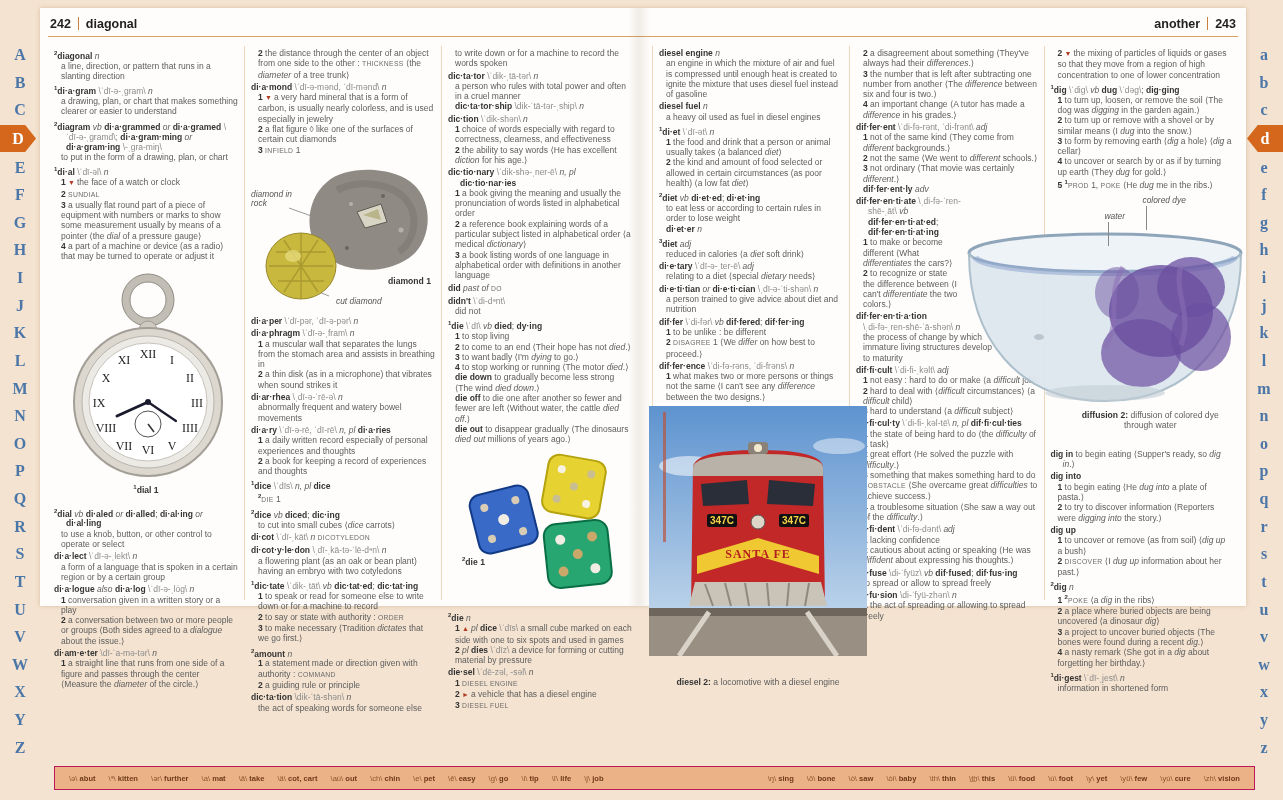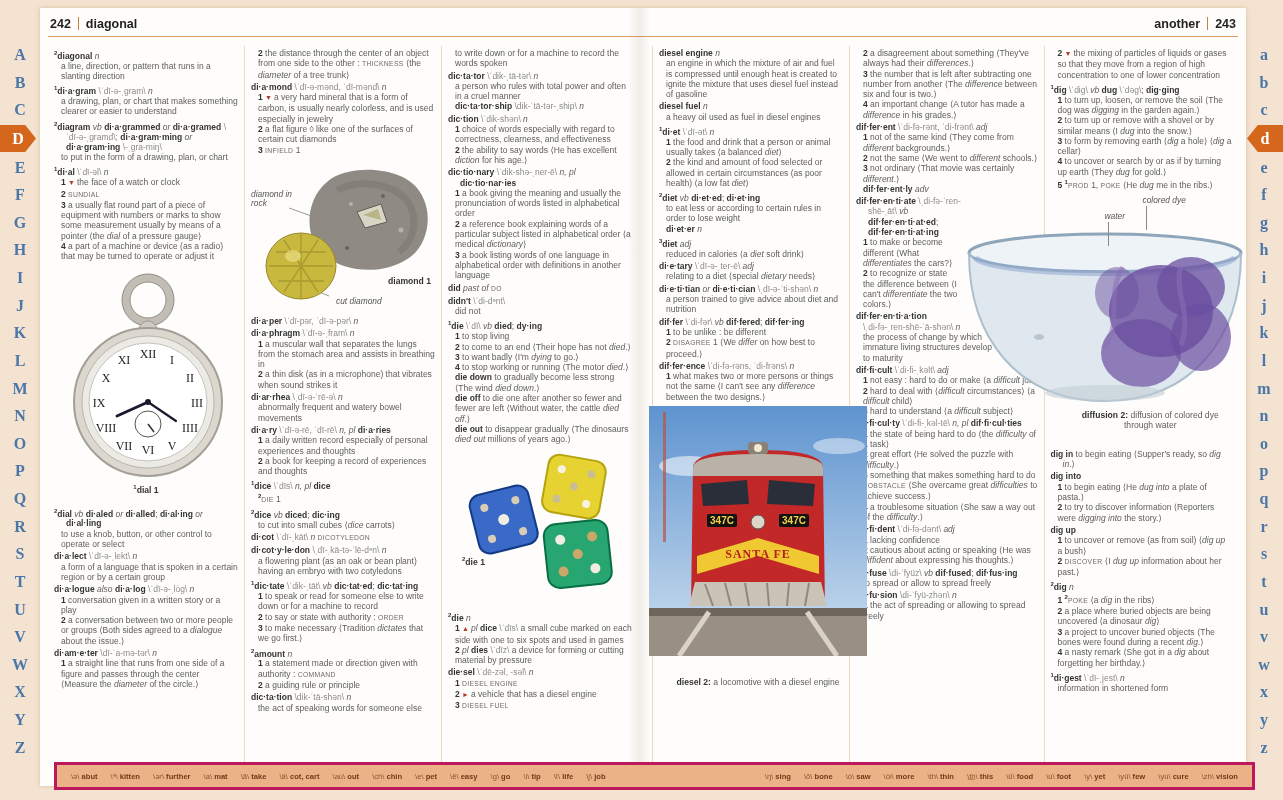--- a/index.html
+++ b/index.html
@@ -1,19 +1,19 @@
 <!DOCTYPE html>
 <html><head>
 <meta charset="utf-8">
 <style>
   html,body{margin:0;padding:0;}
   body{font-family:"Liberation Sans",sans-serif;background:#e9d6c2;}
   #canvas{position:relative;width:1283px;height:800px;background:#f4e3d0;overflow:hidden;}
   
-  .page{position:absolute;left:40px;top:8px;width:1206px;height:778px;background:#fefdfb;
+  .page{position:absolute;left:40px;top:8px;width:1206px;height:598px;background:#fefdfb;
         box-shadow:0 0 4px rgba(160,120,80,.35);}
   .gutter{position:absolute;left:588px;top:0;width:22px;height:100%;
           background:linear-gradient(90deg,rgba(0,0,0,0) 0%,rgba(120,90,60,.10) 50%,rgba(0,0,0,0) 100%);}
   
   .hdr{position:absolute;top:9px;left:10px;right:10px;height:22px;font-size:12.5px;color:#1f1f1f;}
   .hdr-left{position:absolute;left:0;top:0;}
   .hdr-right{position:absolute;right:0;top:0;}
   .hdr b{font-weight:bold;}
   .hdr .sep{display:inline-block;width:1px;height:13px;background:#c77f3d;margin:0 7px;vertical-align:-2px;}
   .hdr-rule{position:absolute;top:28px;left:8px;right:8px;height:1px;background:#d9a066;}
@@ -61,21 +61,21 @@
   .rail-left{left:0;}
   .rail-right{right:0;width:38px;}
   .tab-letter{font-family:"Liberation Serif",serif;font-weight:bold;font-size:16px;color:#4b76a8;
               text-align:center;height:25px;line-height:25px;}
   .tab-letter.active-left{background:#d4671c;color:#fff;width:36px;
         clip-path:polygon(0 0,70% 0,100% 50%,70% 100%,0 100%);height:27px;line-height:27px;}
   .tab-letter.active-right{background:#d4671c;color:#fff;width:36px;margin-left:2px;
         clip-path:polygon(30% 0,100% 0,100% 100%,30% 100%,0 50%);height:27px;line-height:27px;}
   
   .pron-bar{position:absolute;left:54px;right:28px;bottom:10px;height:22px;background:#ecb287;
-            border:3px solid #be185d;display:flex;align-items:center;justify-content:space-between;
+            border:1px solid #be185d;display:flex;align-items:center;justify-content:space-between;
             padding:0 14px;font-size:7.6px;color:#7c4520;}
   .pron-group{display:flex;gap:13px;}
   .pron-sym{color:#8a5530;}
   .pron-word{font-weight:bold;color:#6f3c1a;}
 </style>
 </head>
 <body>
 
 <div id="canvas">
 
@@ -575,21 +575,21 @@
         <span class="pron-item"><span class="pron-sym">\ē\</span><span class="pron-word"> easy</span></span>
         <span class="pron-item"><span class="pron-sym">\g\</span><span class="pron-word"> go</span></span>
         <span class="pron-item"><span class="pron-sym">\i\</span><span class="pron-word"> tip</span></span>
         <span class="pron-item"><span class="pron-sym">\ī\</span><span class="pron-word"> life</span></span>
         <span class="pron-item"><span class="pron-sym">\j\</span><span class="pron-word"> job</span></span>
       </div>
     <div class="pron-group">
         <span class="pron-item"><span class="pron-sym">\ŋ\</span><span class="pron-word"> sing</span></span>
         <span class="pron-item"><span class="pron-sym">\ō\</span><span class="pron-word"> bone</span></span>
         <span class="pron-item"><span class="pron-sym">\ȯ\</span><span class="pron-word"> saw</span></span>
-        <span class="pron-item"><span class="pron-sym">\ȯi\</span><span class="pron-word"> more</span></span>
+        <span class="pron-item"><span class="pron-sym">\ȯi\</span><span class="pron-word"> baby</span></span>
         <span class="pron-item"><span class="pron-sym">\th\</span><span class="pron-word"> thin</span></span>
         <span class="pron-item"><span class="pron-sym">\t͟h\</span><span class="pron-word"> this</span></span>
         <span class="pron-item"><span class="pron-sym">\ü\</span><span class="pron-word"> food</span></span>
         <span class="pron-item"><span class="pron-sym">\u̇\</span><span class="pron-word"> foot</span></span>
         <span class="pron-item"><span class="pron-sym">\y\</span><span class="pron-word"> yet</span></span>
         <span class="pron-item"><span class="pron-sym">\yü\</span><span class="pron-word"> few</span></span>
         <span class="pron-item"><span class="pron-sym">\yu̇\</span><span class="pron-word"> cure</span></span>
         <span class="pron-item"><span class="pron-sym">\zh\</span><span class="pron-word"> vision</span></span>
       </div>
   </div>

